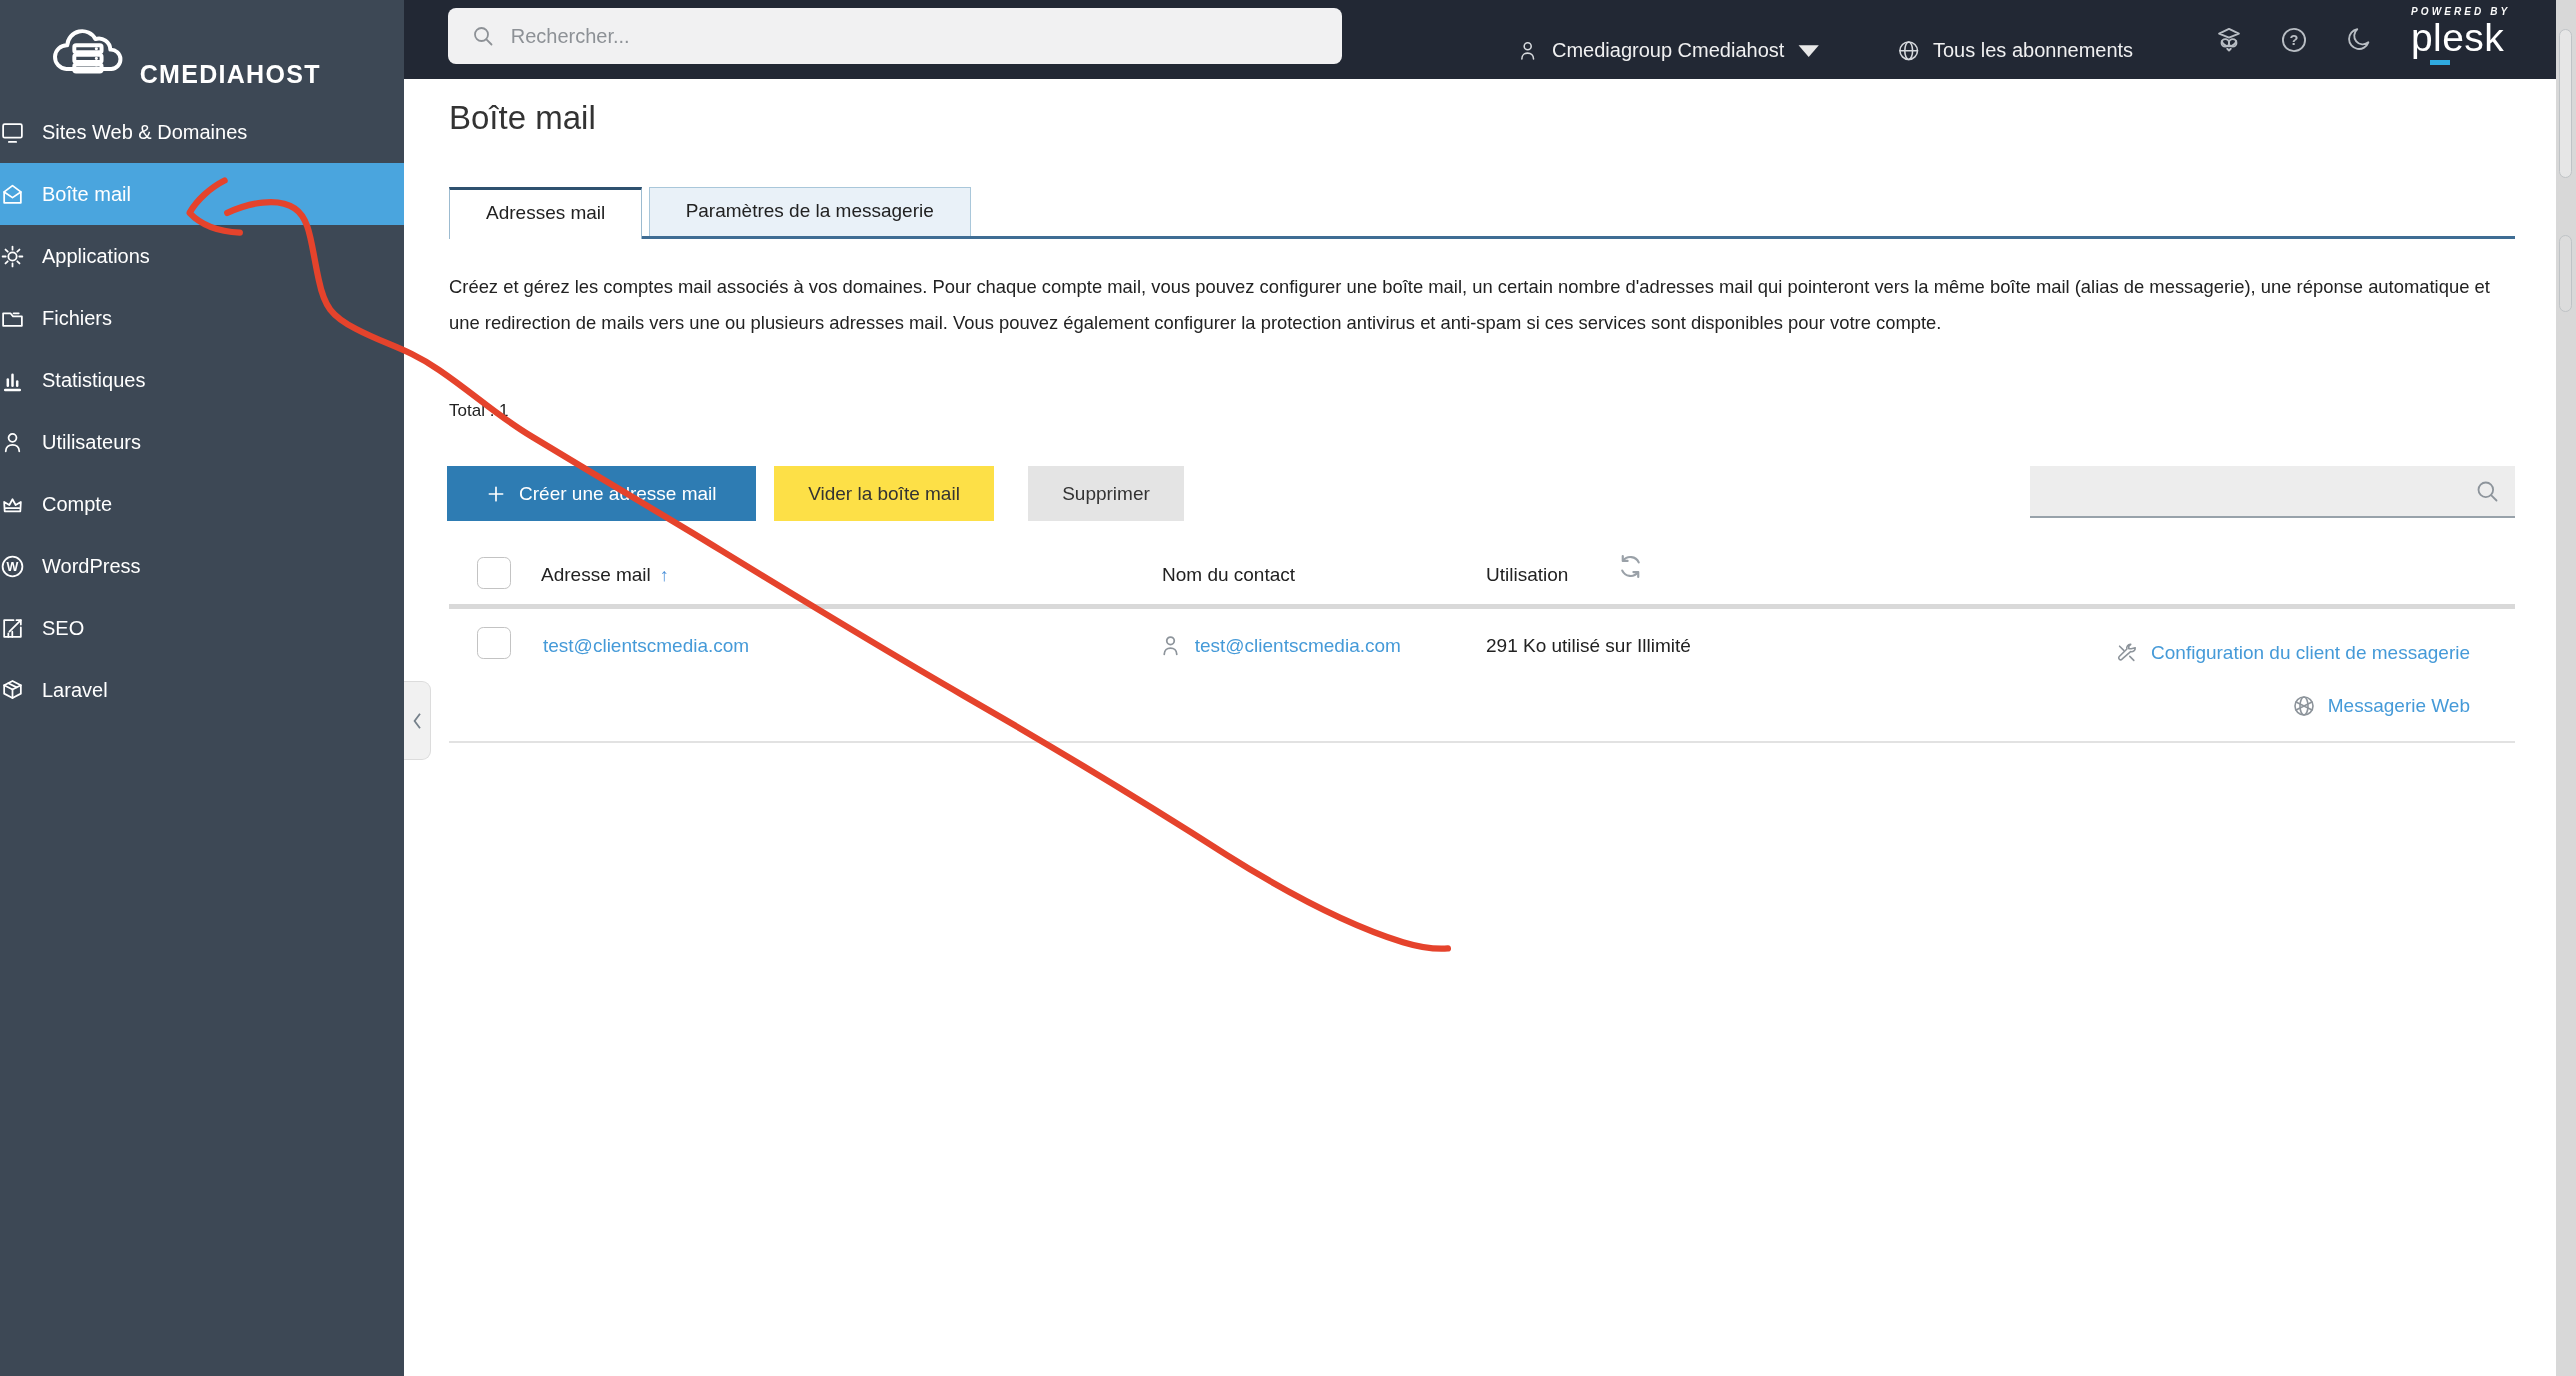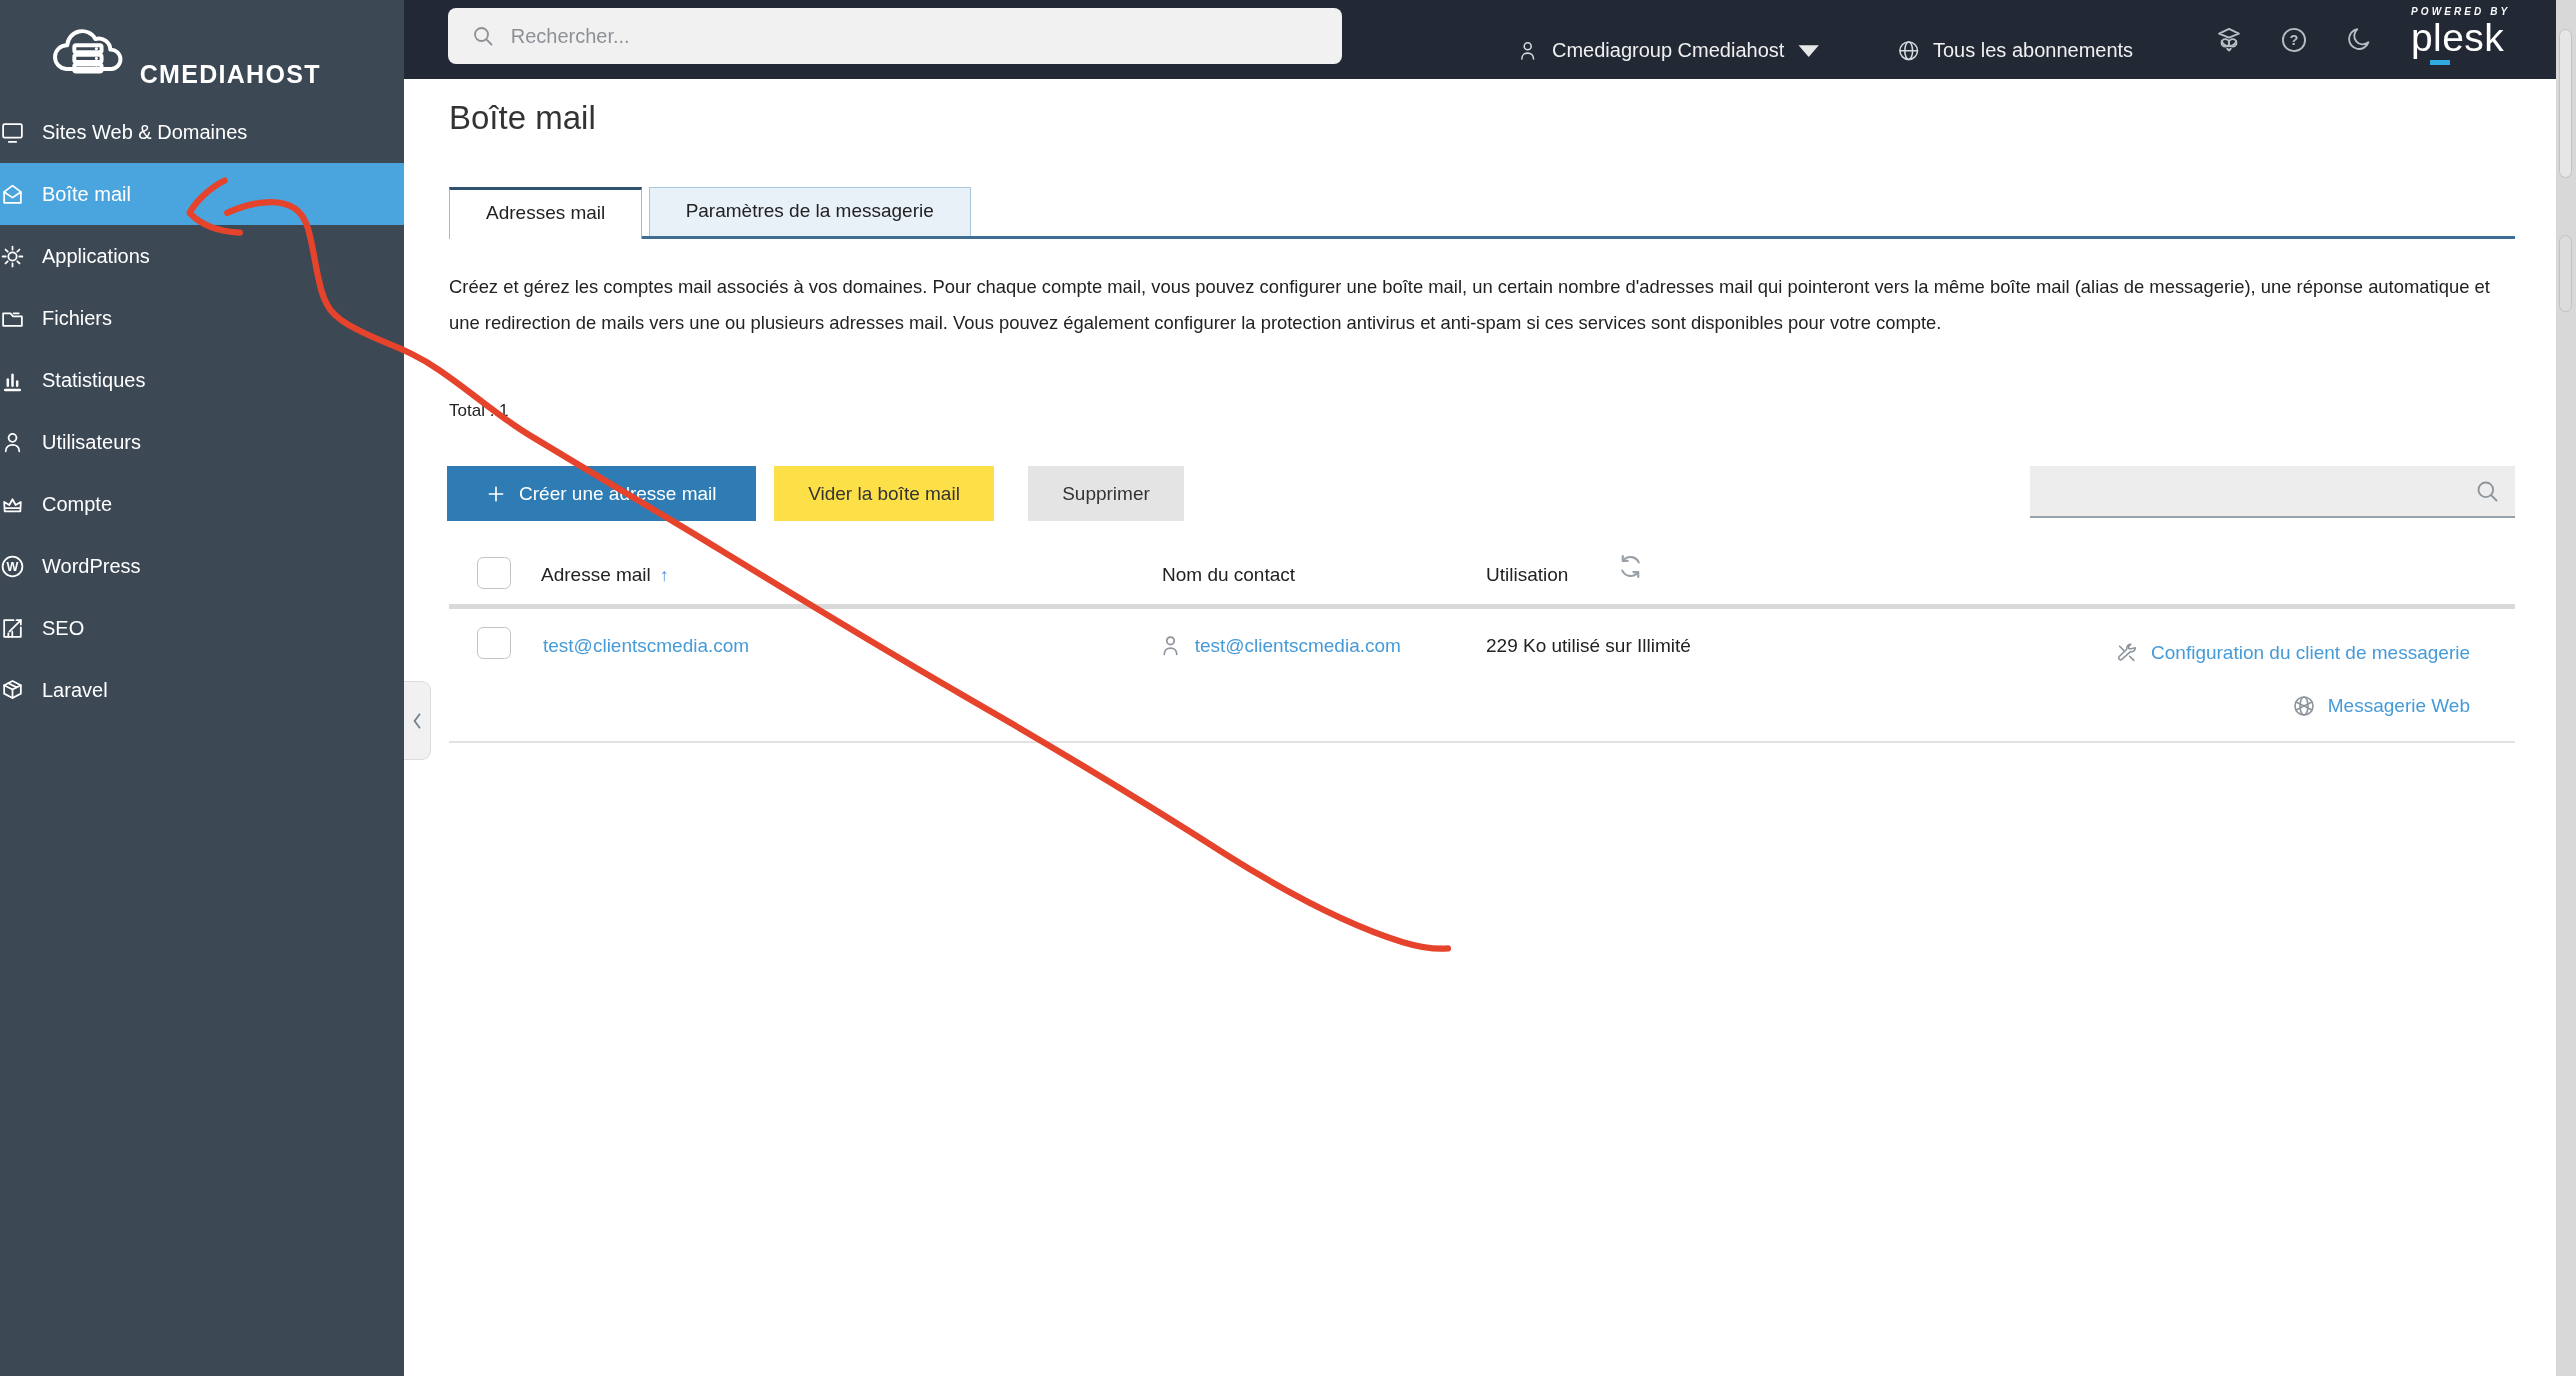--- a/index.html
+++ b/index.html
@@ -304,21 +304,21 @@
       <a class="cell-link">test@clientscmedia.com</a>
     </div>
     <div class="contact-cell">
       <svg viewBox="0 0 24 24">
           <circle cx="12" cy="7.5" r="3.6"></circle>
           <path d="M6 20.5 c0-4 2.8-6 6-6 s6 2 6 6"></path>
         </svg>
       <a class="cell-link">test@clientscmedia.com</a>
     </div>
     <div style="position:absolute; left:1082px; top:553px; height:27px; display:flex; align-items:center;">
-      <span class="cell-text">229 Ko utilisé sur Illimité</span>
+      <span class="cell-text">291 Ko utilisé sur Illimité</span>
     </div>
 
     <div class="action-row" style="top:560px;">
       <svg viewBox="0 0 24 24">
           <path d="M20.2 6.8 a3.6 3.6 0 0 1 -4.6 3.8 L7 18.2 a1.9 1.9 0 0 1 -2.7 -2.7 L11.9 8 a3.6 3.6 0 0 1 3.8 -4.6 l-1.9 1.9 v2.4 h2.4 Z"></path>
           <path d="M4.6 5.2 l4.2 4.2 M14.8 15.4 l4 4"></path>
         </svg>
       <a class="cell-link">Configuration du client de messagerie</a>
     </div>
     <div class="action-row" style="top:613px;">

